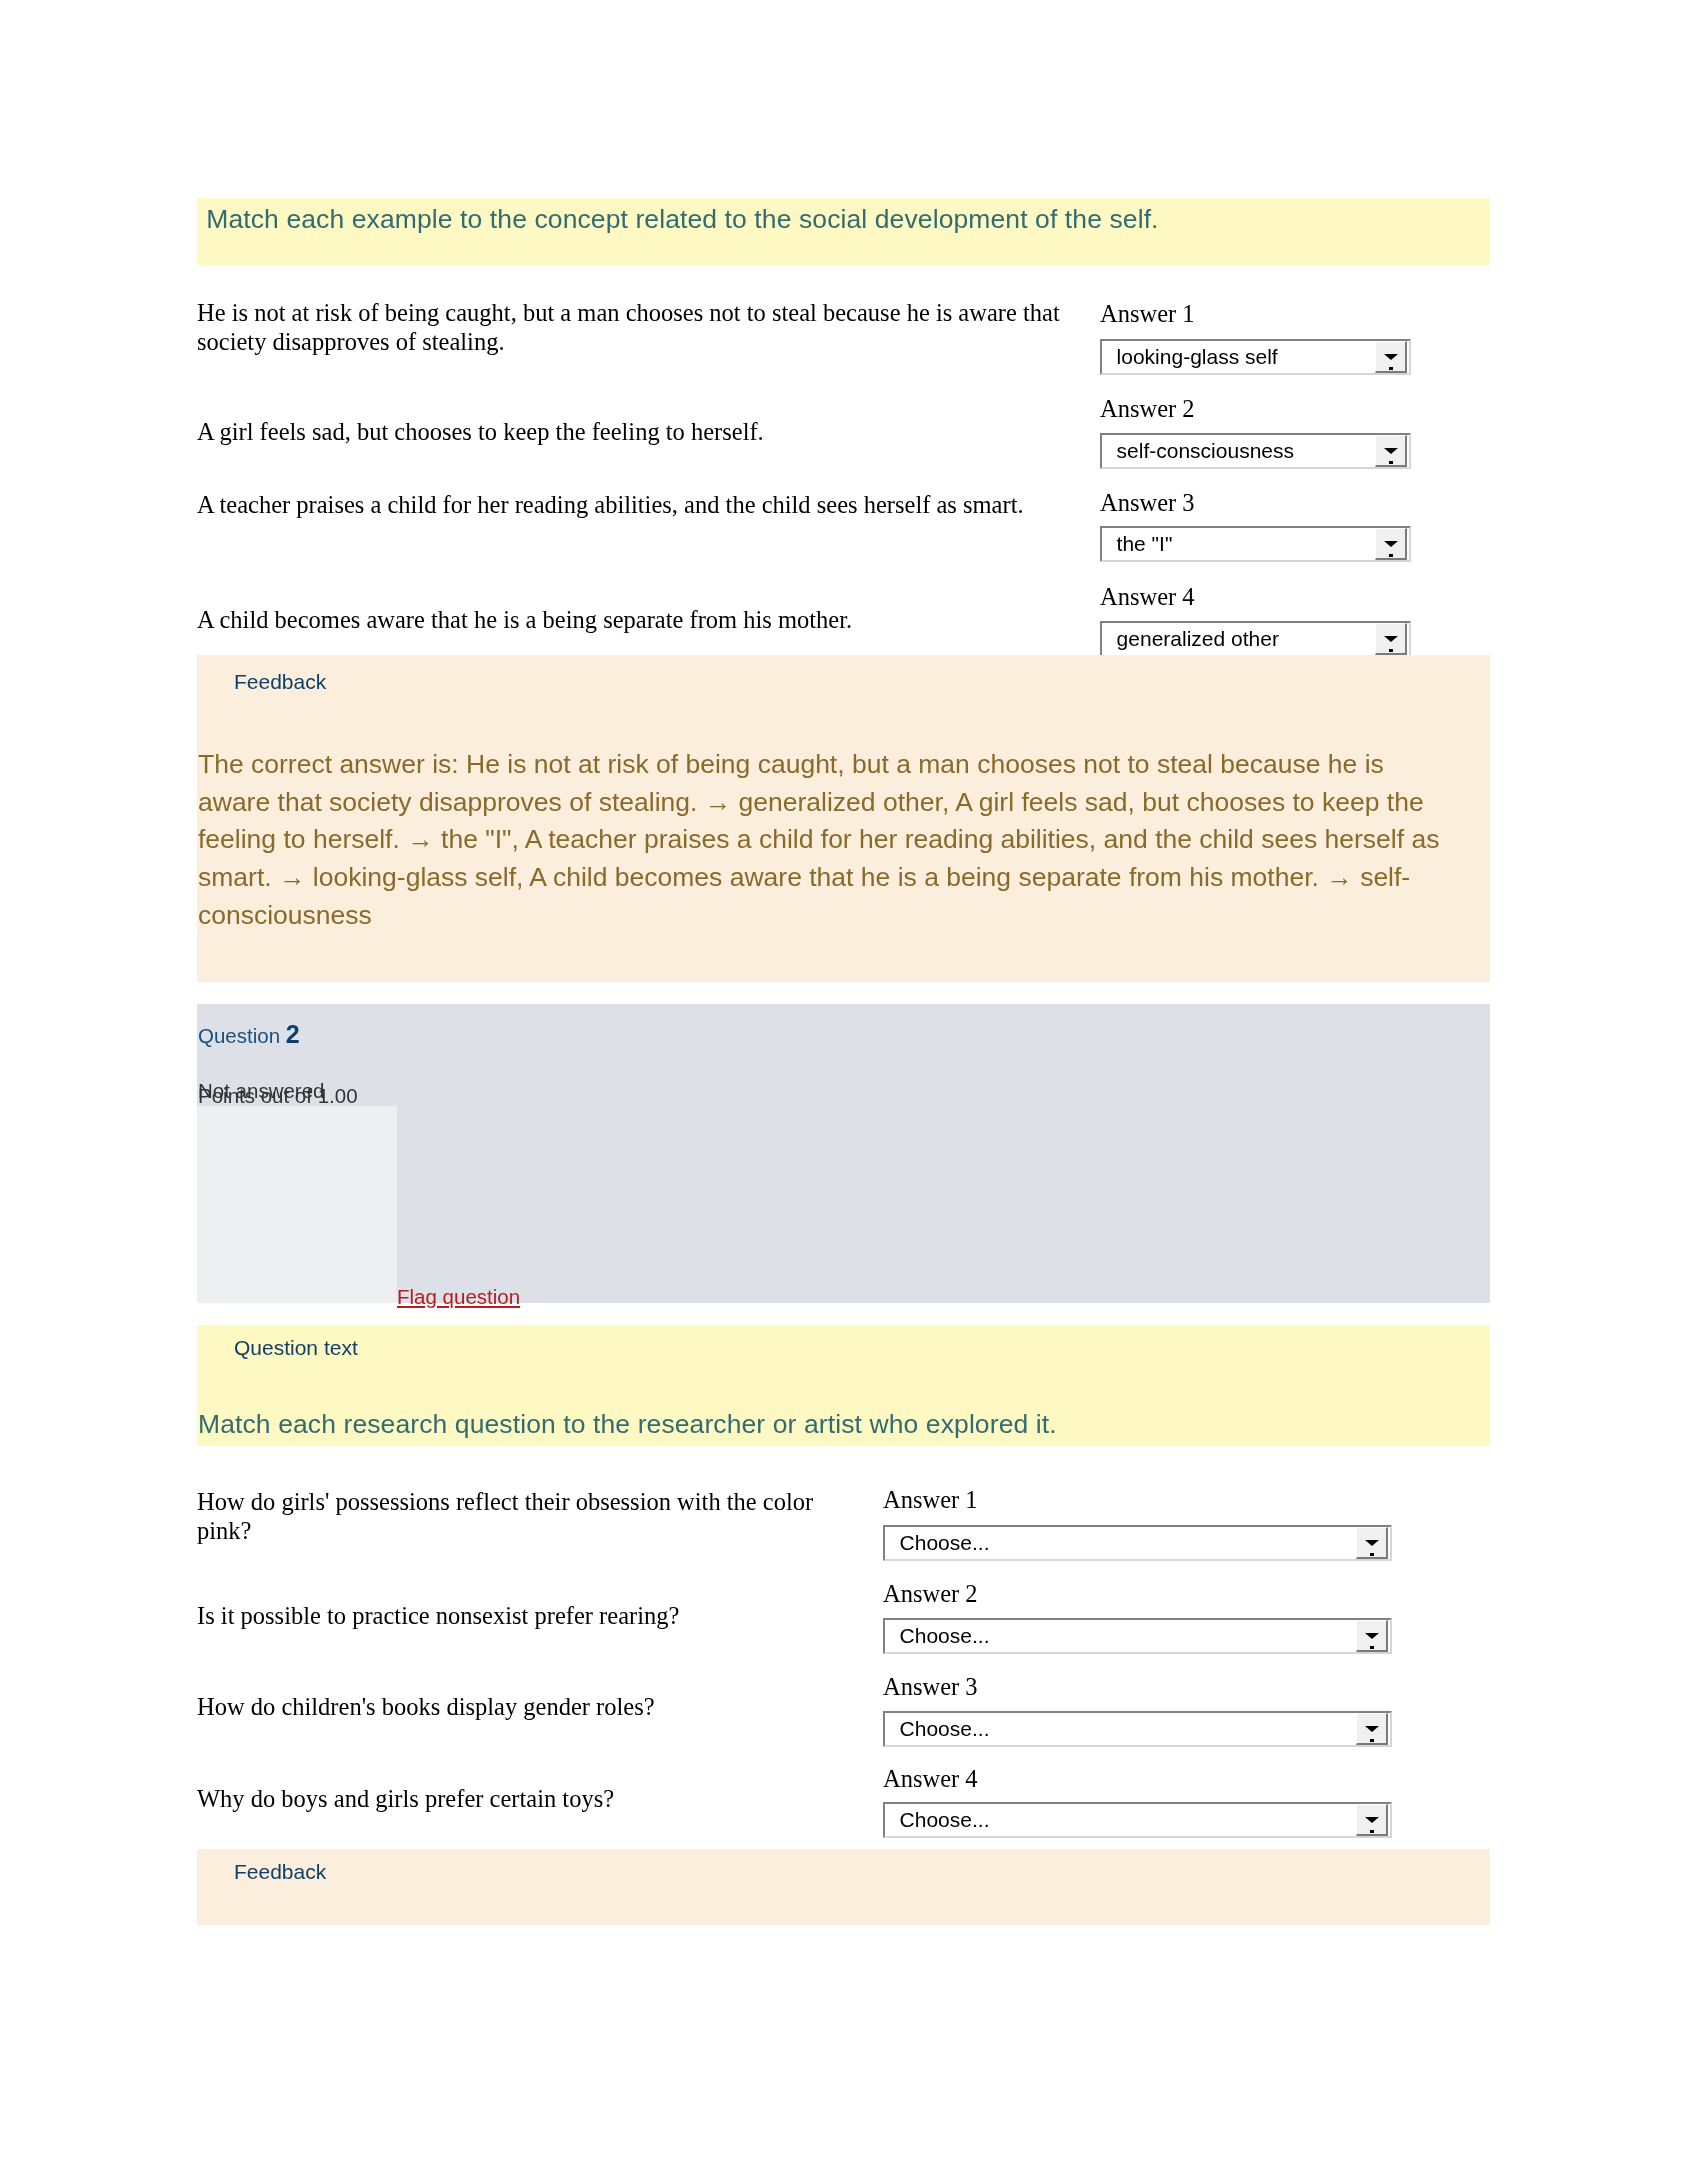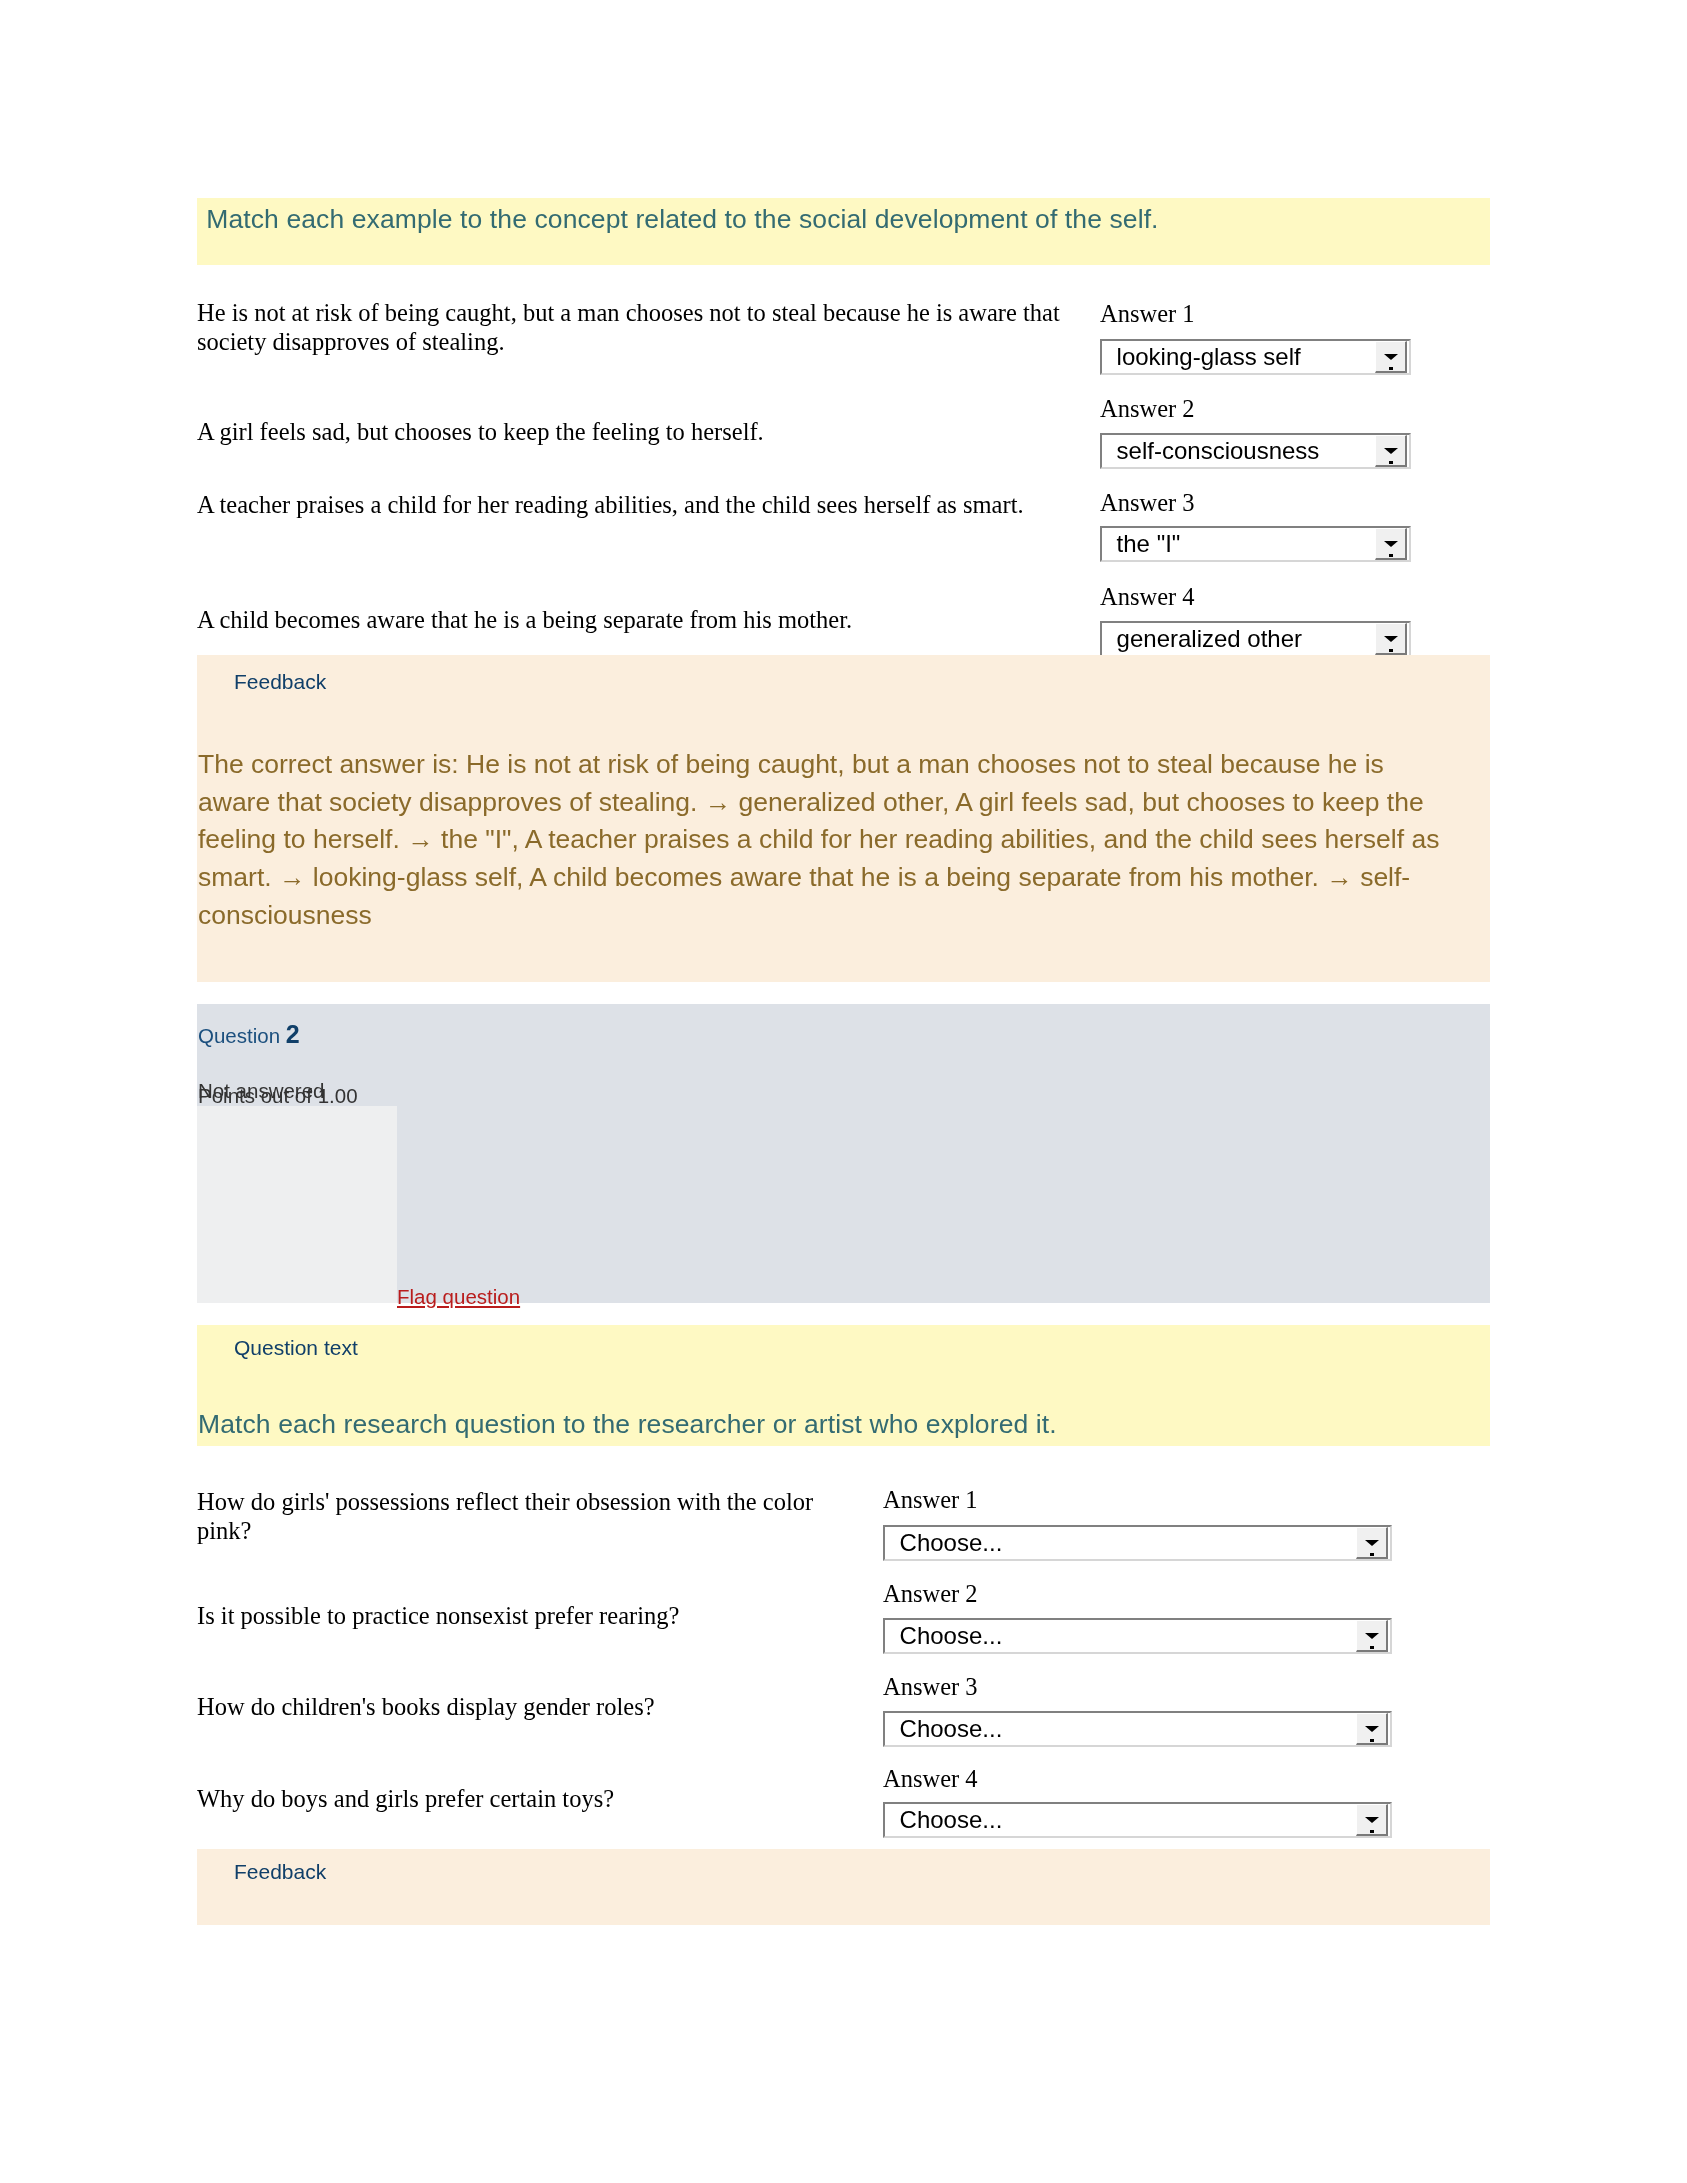--- a/index.html
+++ b/index.html
@@ -80,21 +80,21 @@
     border-right: 2px solid #d6d6d6;
     border-bottom: 2px solid #d6d6d6;
     display: flex;
     align-items: center;
     overflow: hidden;
   }
   .sel .sel-text {
     flex: 1 1 auto;
     padding-left: 14.6px;
     font-family: "Liberation Sans", sans-serif;
-    font-size: 24px;
+    font-size: 21px;
     color: #000000;
     white-space: nowrap;
     overflow: hidden;
   }
   .sel .sel-arrow-box {
     flex: 0 0 auto;
     width: 29px;
     height: 29px;
     margin-right: 2px;
     background: #f0f0f0;

